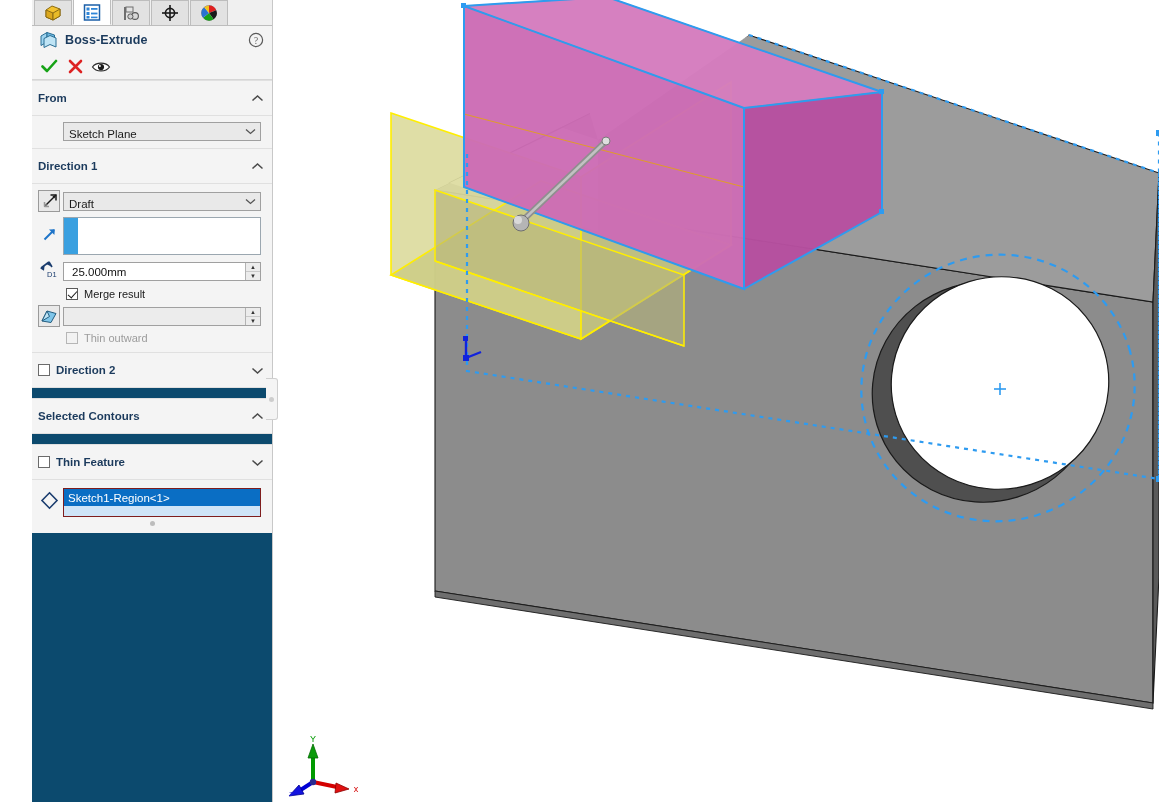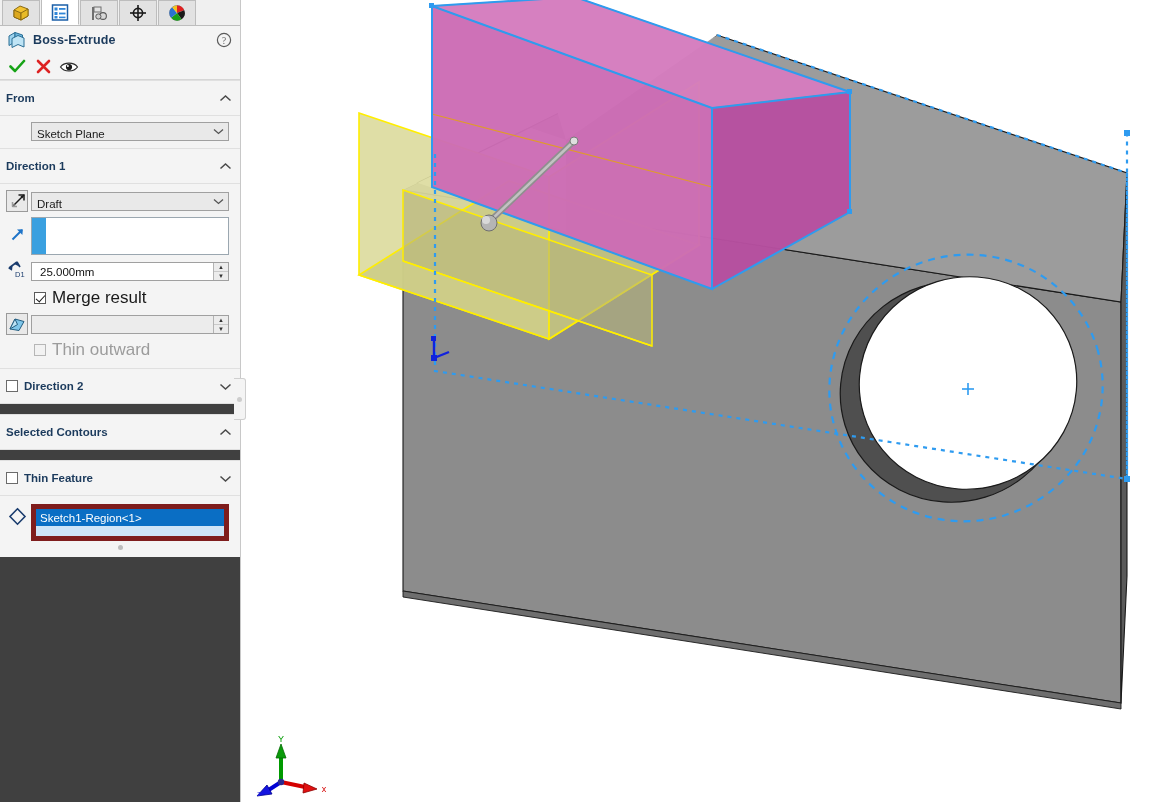--- a/index.html
+++ b/index.html
@@ -14,23 +14,24 @@
     position: relative;
     width: 1159px; height: 802px;
     display: flex;
   }
 
   
   #panel {
     position: relative;
     width: 241px;
     height: 802px;
-    background: #404040;
+    background: #0c4a6e;
     border-right: 1px solid #c8c8c8;
     flex: 0 0 241px;
+    margin-left: 32px;
   }
 
   
   #tabstrip {
     height: 26px;
     background: #f0f0f0;
     border-bottom: 1px solid #bdbdbd;
     display: flex;
     align-items: flex-end;
     padding-left: 2px;
@@ -195,27 +196,27 @@
   .cbox.checked::after {
     content: "";
     position: absolute;
     left: 3px; top: 0px;
     width: 4px; height: 8px;
     border: solid #1a1a1a;
     border-width: 0 1.6px 1.6px 0;
     transform: rotate(42deg);
   }
   .cbox.dis { border-color: #b6b6b6; background: #f2f2f2; }
-  .cb-label { font-size: 17px; color: #1a1a1a; }
+  .cb-label { font-size: 11px; color: #1a1a1a; }
   .cb-label.dis { color: #9c9c9c; }
 
   
   .contour-list {
     flex: 1;
-    border: 5px solid #7f1d1d;
+    border: 1px solid #7f1d1d;
     background: #cfe4f7;
     padding: 0;
   }
   .contour-item {
     height: 17px;
     background: #0a6ec4;
     color: #ffffff;
     font-size: 11.5px;
     display: flex; align-items: center;
     padding-left: 4px;

